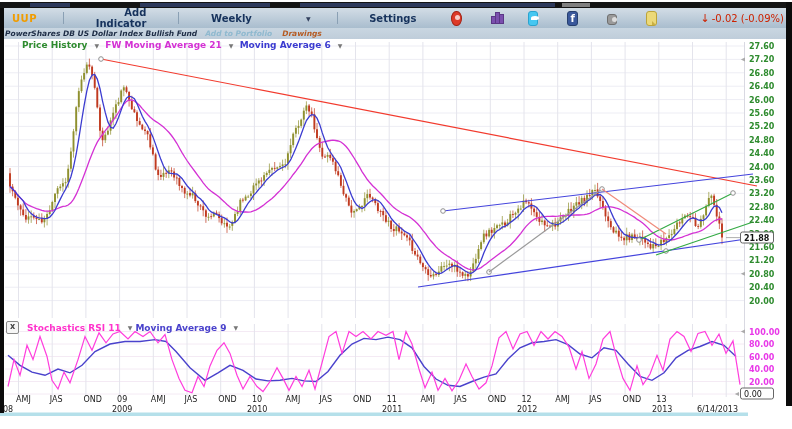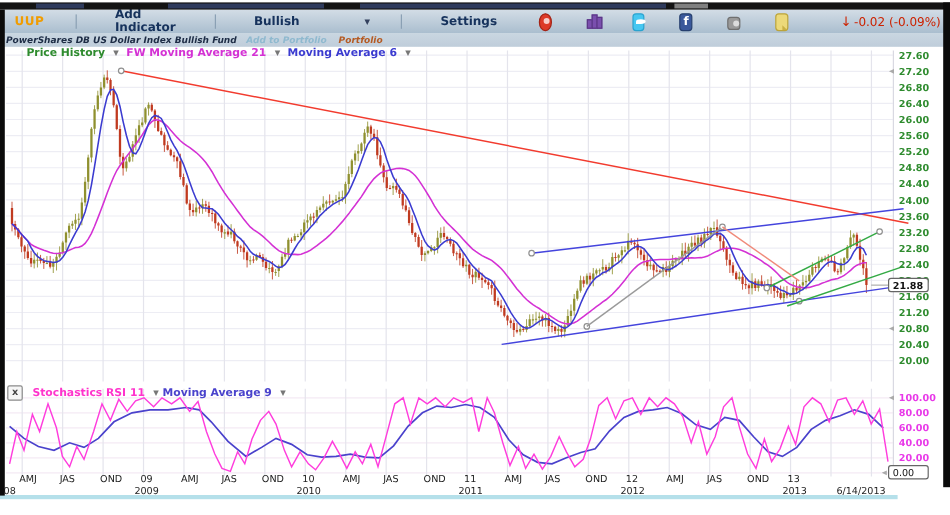--- a/index.html
+++ b/index.html
@@ -10,21 +10,21 @@
   .chrome{position:absolute;left:0;top:2px;width:100%;height:6px;background:#141414;z-index:4;}
   .cseg{position:absolute;top:1px;height:4px;background:#2e3a5c;}
   .cseg.gray{background:#808080;}
   .frame-left{position:absolute;left:0;top:8px;width:4px;height:405px;background:#0b0b0b;z-index:4;}
   .frame-right{position:absolute;left:786px;top:2px;width:6px;height:404px;background:#0b0b0b;z-index:4;}
   
   .toolbar{position:absolute;left:0;top:8px;width:100%;height:20px;z-index:3;
            background:linear-gradient(#d3dde6,#a9bdce);display:flex;align-items:center;
            font-size:10px;font-weight:bold;color:#16325c;gap:22px;}
   .tb-symbol{color:#f09c00;margin-left:12px;letter-spacing:0.5px;}
-  .tb-item{margin:0 6px;cursor:default;}
+  .tb-item{margin:0 6px;cursor:default;text-align:right;}
   .tb-sep{width:1px;height:12px;background:#8aa0b4;margin:0 4px;}
   .tb-caret{font-size:6px;color:#33415e;margin-left:26px;}
   .caret{font-size:6px;color:#777;margin:0 3px;vertical-align:middle;}
   .icon{display:inline-block;width:13px;height:13px;border-radius:3px;margin-left:7px;position:relative;vertical-align:middle;}
   .ic-clock{background:#dd3a28;border-radius:50%;border:1px solid #a32315;}
   .ic-clock .face{position:absolute;left:3px;top:3px;width:5px;height:5px;background:rgba(255,255,255,.75);border-radius:50%;}
   .ic-cols{background:transparent;}
   .ic-cols .b{position:absolute;bottom:1px;width:3px;background:#7a4fae;border:1px solid #5b3786;}
   .ic-cols .b1{left:0;height:6px;}
   .ic-cols .b2{left:4px;height:10px;}
@@ -777,21 +777,21 @@
     <div class="cseg gray" style="left:562px;width:28px;"></div>
   </div>
   <div class="frame-left"></div>
   <div class="frame-right"></div>
 
   <div class="toolbar">
     <span class="tb-symbol">UUP</span>
     <span class="tb-sep"></span>
     <span class="tb-item">Add Indicator</span>
     <span class="tb-sep"></span>
-    <span class="tb-item">Bullish</span>
+    <span class="tb-item">Weekly</span>
     <span class="tb-caret">▼</span>
     <span class="tb-sep"></span>
     <span class="tb-item">Settings</span>
     <span class="icon ic-clock">
         <span class="face"></span>
       </span>
     <span class="icon ic-cols">
       <span class="b b1"></span>
       <span class="b b2"></span>
       <span class="b b3"></span>
@@ -806,21 +806,21 @@
     <span class="icon ic-note">
         <span class="fold"></span>
       </span>
     <span class="tb-spacer"></span>
     <span class="quote"><span class="dn">↓</span><span>-0.02 (-0.09%)</span></span>
   </div>
 
   <div class="subrow">
     <span class="fund">PowerShares DB US Dollar Index Bullish Fund</span>
     <span class="addport">Add to Portfolio</span>
-    <span class="drawings">Portfolio</span>
+    <span class="drawings">Drawings</span>
   </div>
 
   <div class="legend-main">
     <span class="leg-item" style="color: rgb(46, 139, 46); padding-left: 14px;">Price History</span><span class="caret">▼</span>
     <span class="leg-item" style="color: rgb(212, 49, 212);">FW Moving Average 21</span><span class="caret">▼</span>
     <span class="leg-item" style="color: rgb(59, 59, 208);">Moving Average 6</span><span class="caret">▼</span>
   </div>
 
   <div class="stoch-legend">
     <span class="close-btn">x</span>

